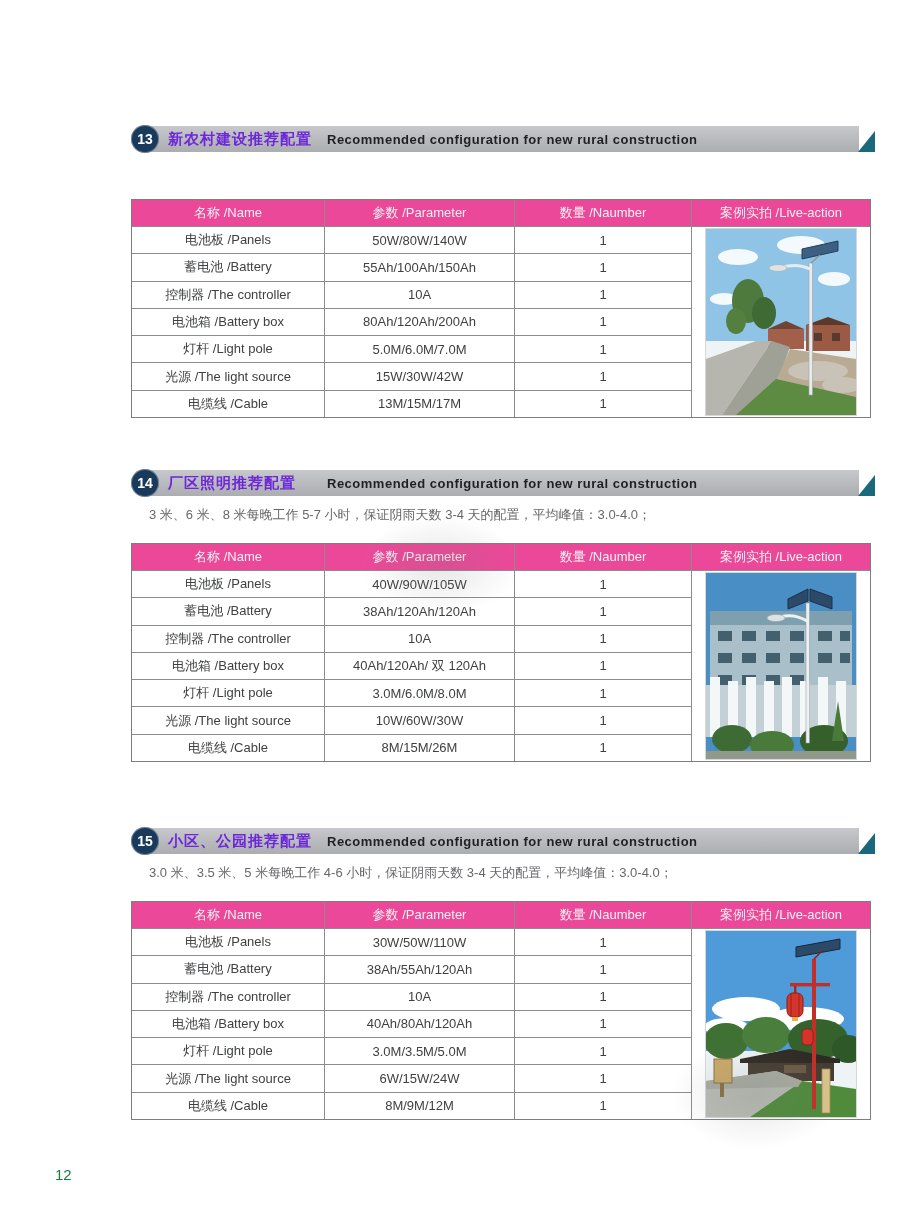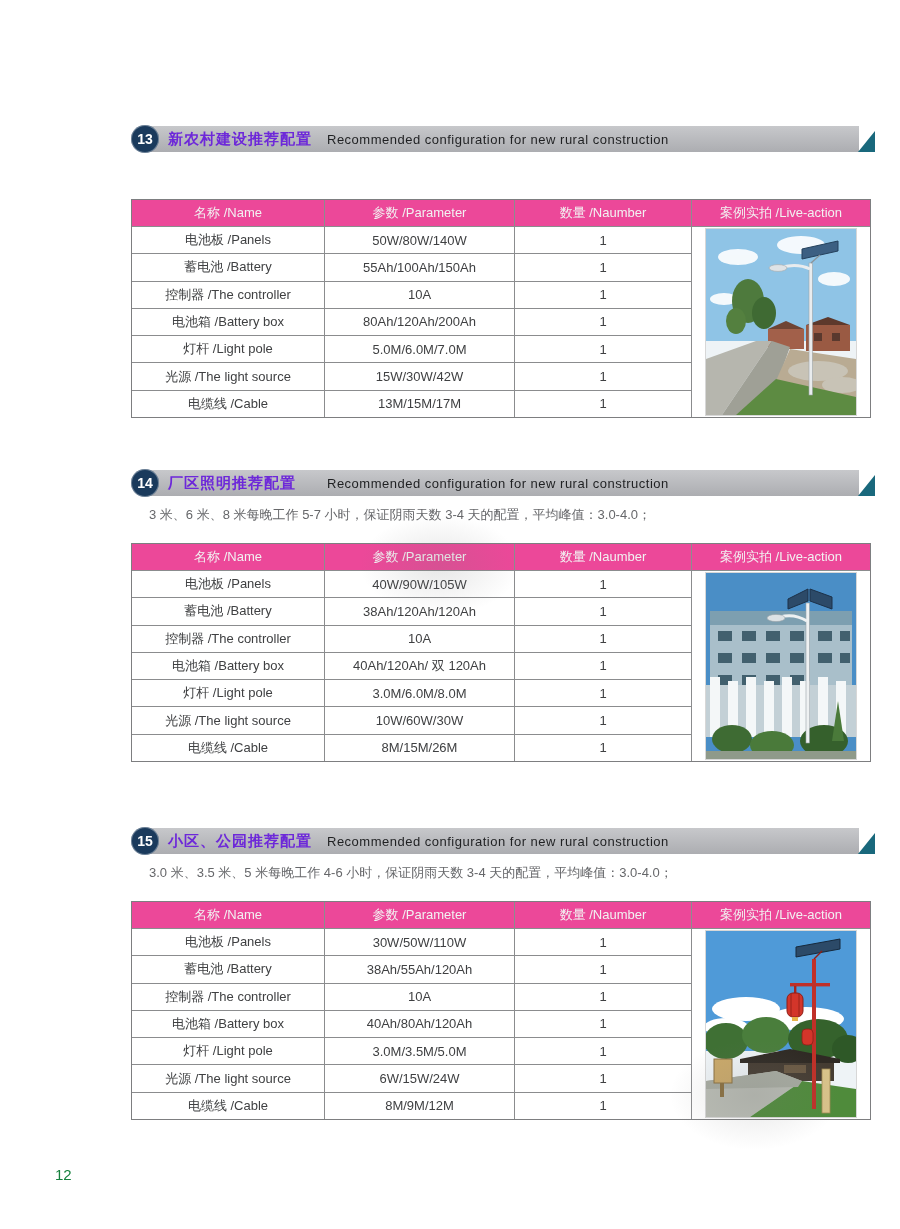--- a/index.html
+++ b/index.html
@@ -19,21 +19,21 @@
     position:absolute;left:0;top:-1px;width:28px;height:28px;border-radius:50%;
     background:#1a3a5c;color:#fff;font-weight:bold;font-size:14px;
     display:flex;align-items:center;justify-content:center;z-index:2;
     box-shadow:inset 0 0 0 1px rgba(255,255,255,0.35);
   }
   .hdr-title-zh{
     position:absolute;left:37px;top:4px;font-size:15px;font-weight:bold;color:#6d28d9;
     letter-spacing:1px;white-space:nowrap;
   }
   .hdr-title-en{
-    position:absolute;left:196px;top:6px;font-size:13px;font-weight:normal;color:#1f2022;
+    position:absolute;left:196px;top:6px;font-size:13px;font-weight:bold;color:#1f2022;
     white-space:nowrap;letter-spacing:0.5px;
   }
   .hdr-tri{
     position:absolute;left:727px;bottom:0;width:17px;height:21px;background:#19687c;
     clip-path:polygon(100% 0,100% 100%,0 100%);
   }
   .desc{
     position:absolute;left:18px;top:36px;font-size:13px;color:#66676a;white-space:nowrap;
   }
   

